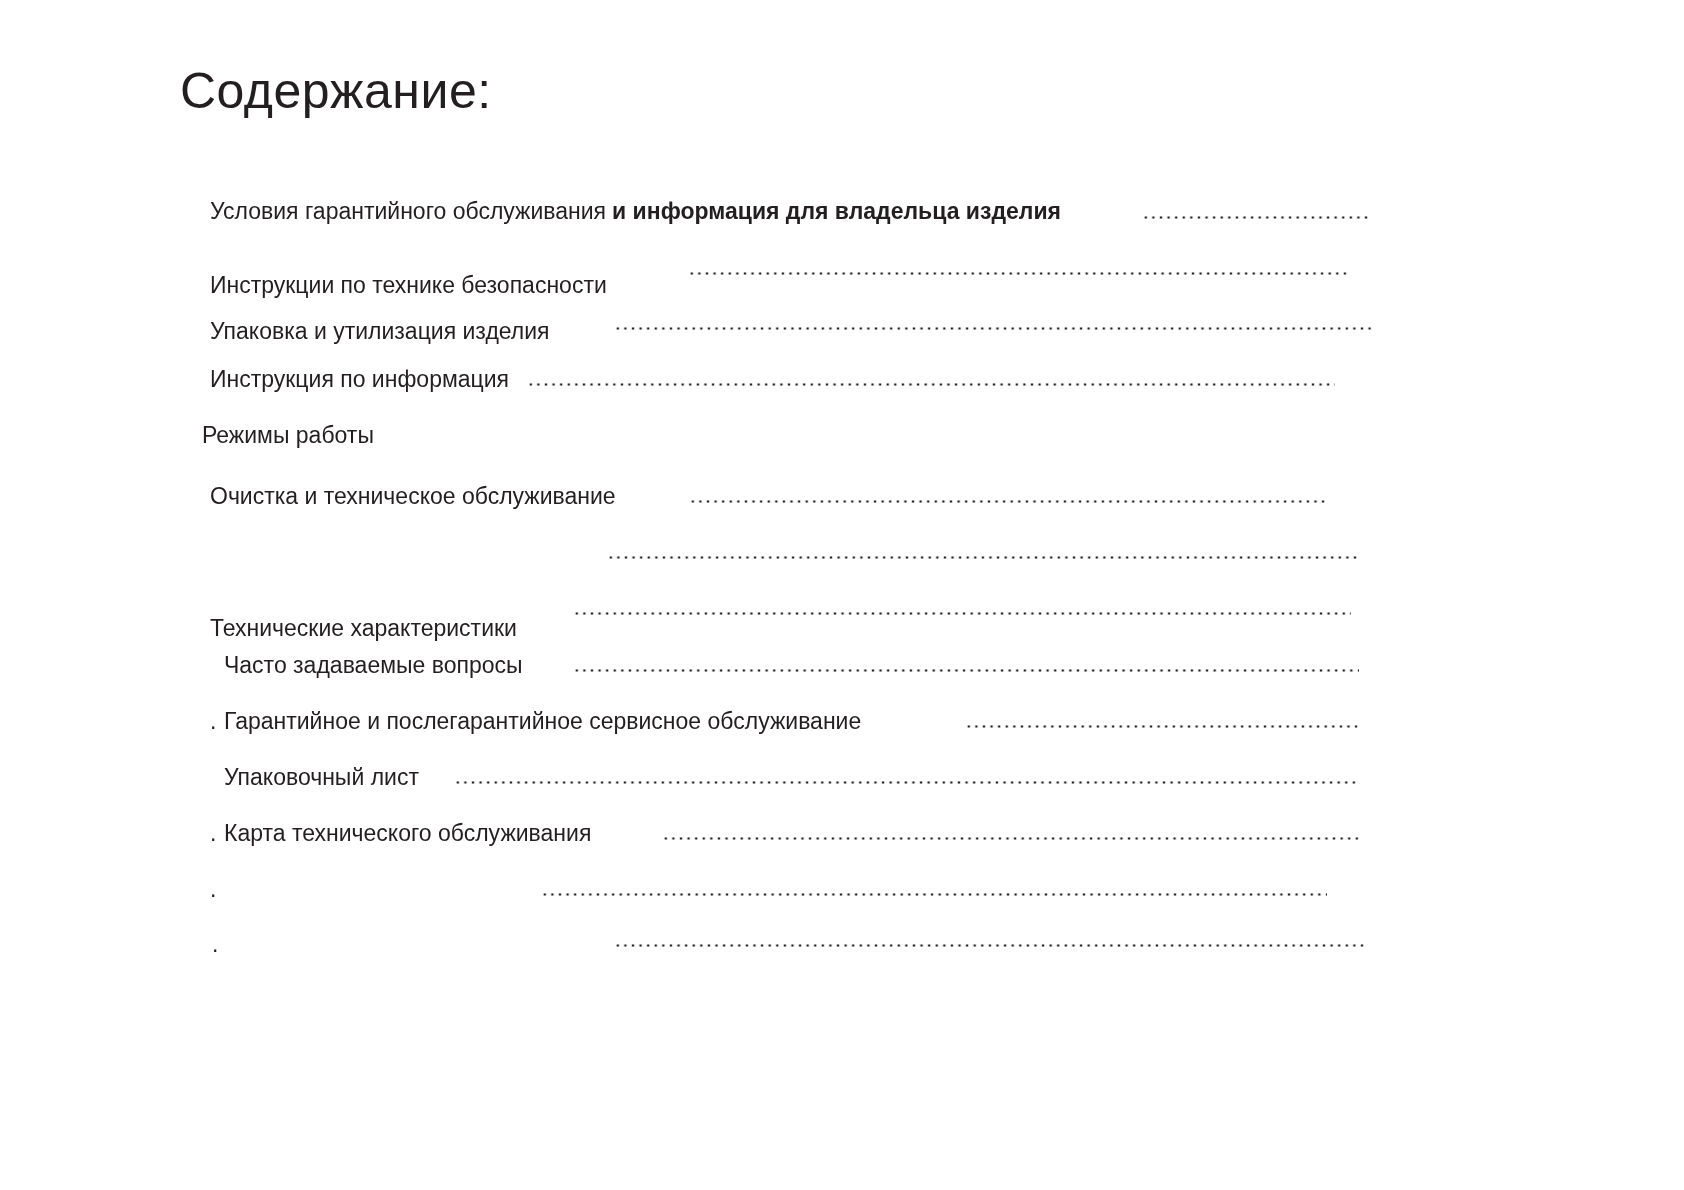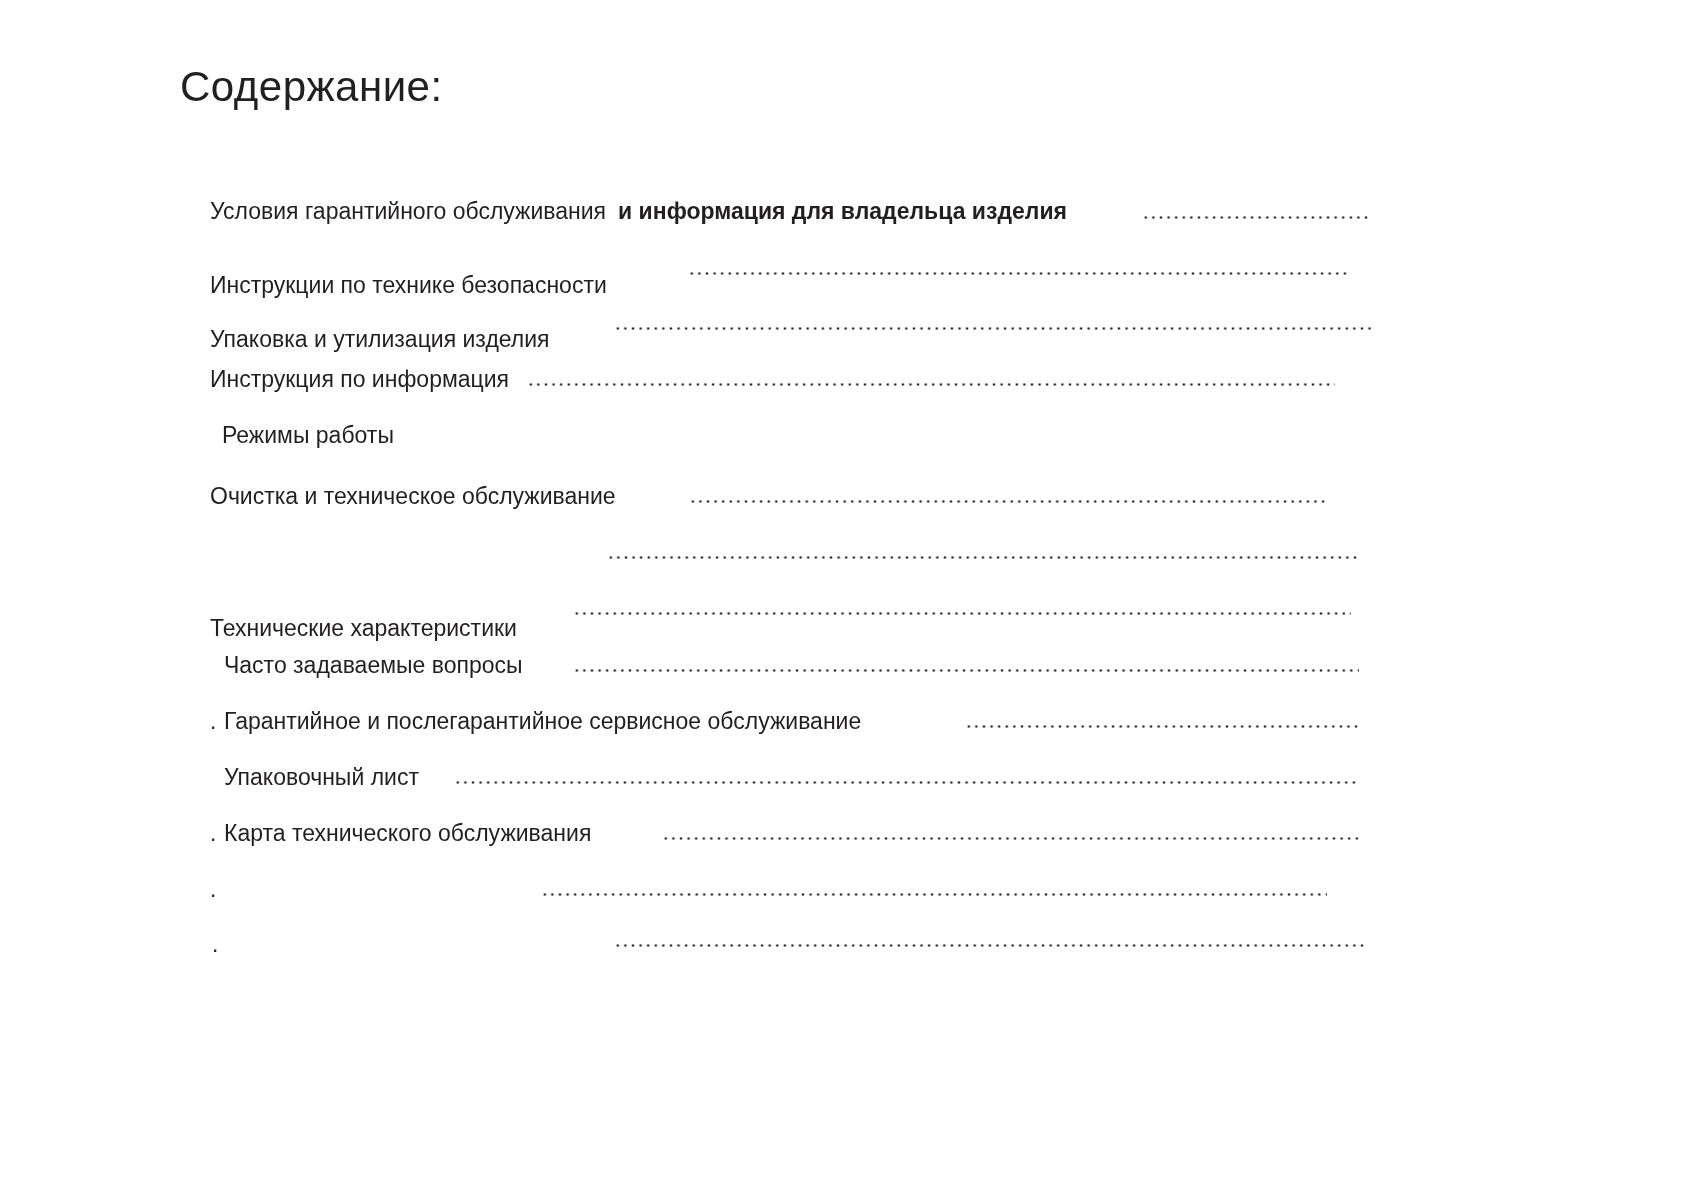--- a/index.html
+++ b/index.html
@@ -12,21 +12,21 @@
       height: 1190px;
       position: relative;
       overflow: hidden;
       font-family: "Liberation Sans", sans-serif;
       color: #231f20;
     }
     .page-title {
       position: absolute;
       left: 180px;
       top: 66px;
-      font-size: 42px;
+      font-size: 50px;
       font-weight: normal;
       letter-spacing: 0.5px;
       margin: 0;
       line-height: 1;
     }
     .toc {
       position: absolute;
       left: 0;
       top: 0;
       width: 100%;
@@ -43,21 +43,21 @@
     }
     .toc-prefix {
       display: inline-block;
     }
     .toc-label {
       display: inline-block;
     }
     .toc-label-bold {
       display: inline-block;
       font-weight: bold;
-      margin-left: 12px;
+      margin-left: 6px;
     }
     .leader {
       position: absolute;
       height: 3px;
       background-image: radial-gradient(circle, #231f20 1.2px, transparent 1.6px);
       background-size: 7.6px 4px;
       background-repeat: repeat-x;
       background-position: left center;
     }
   </style>
@@ -72,31 +72,31 @@
     <span class="toc-label">Условия гарантийного обслуживания</span>
     <span class="toc-label-bold">и информация для владельца изделия</span>
   </div>
   <div class="leader" style="left:1142px; top:216px; width:228px;"></div>
 
   <div class="toc-row" style="left:210px; top:252px;margin-top:18px;">
     <span class="toc-label">Инструкции по технике безопасности</span>
   </div>
   <div class="leader" style="left:688px; top:272px; width:662px;"></div>
 
-  <div class="toc-row" style="left:210px; top:324px;">
+  <div class="toc-row" style="left:210px; top:316px;">
     <span class="toc-label">Упаковка и утилизация изделия</span>
   </div>
   <div class="leader" style="left:614px; top:327px; width:758px;"></div>
 
   <div class="toc-row" style="left:210px; top:364px;">
     <span class="toc-label">Инструкция по информация</span>
   </div>
   <div class="leader" style="left:527px; top:383px; width:808px;"></div>
 
-  <div class="toc-row" style="left:222px; top:420px;">
+  <div class="toc-row" style="left:202px; top:420px;">
     <span class="toc-label">Режимы работы</span>
   </div>
 
   <div class="toc-row" style="left:210px; top:481px;">
     <span class="toc-label">Очистка и техническое обслуживание</span>
   </div>
   <div class="leader" style="left:689px; top:500px; width:638px;"></div>
 
   <div class="leader" style="left:607px; top:556px; width:752px;"></div>
 

